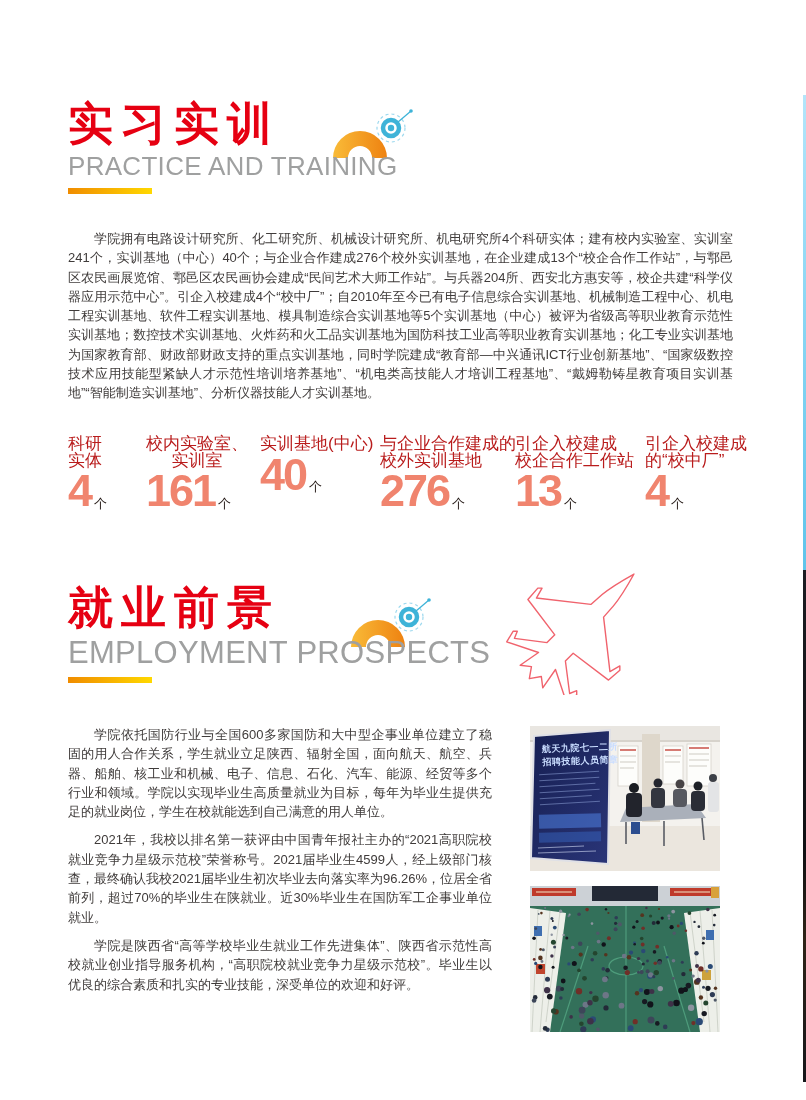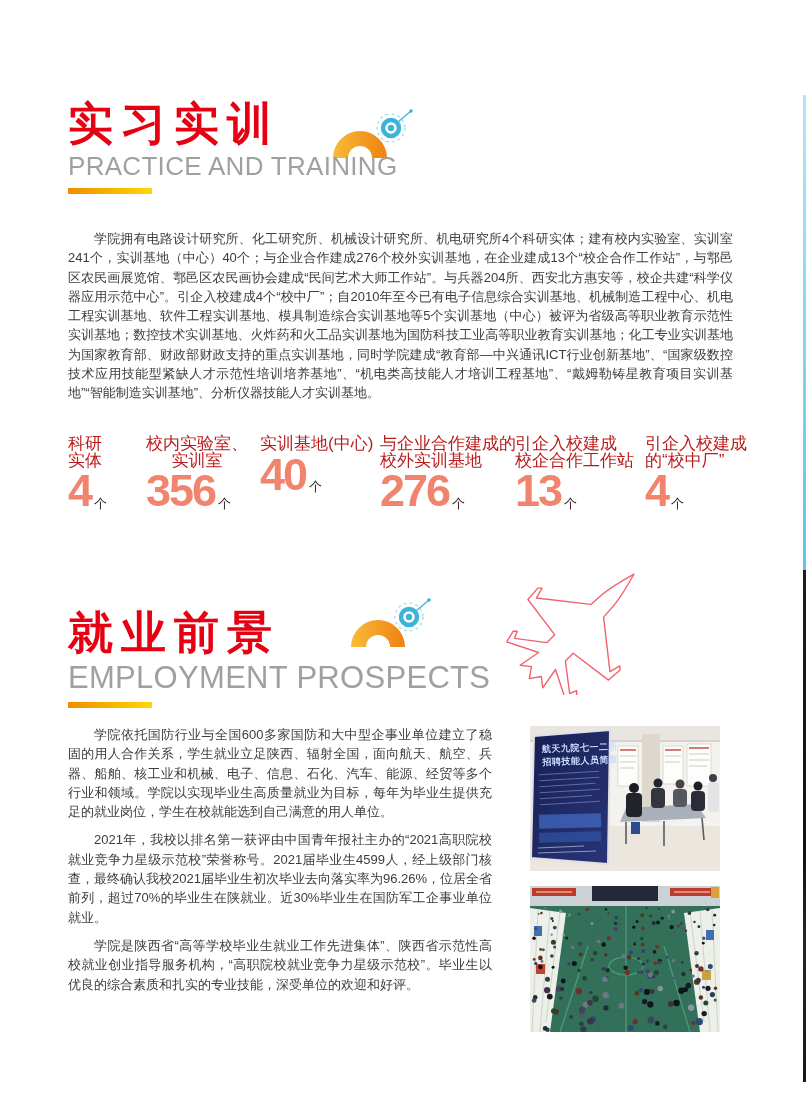--- a/index.html
+++ b/index.html
@@ -73,21 +73,21 @@
       <div class="lbl">实体</div>
       <div class="num-row">
           <span class="num">4</span>
           <span class="unit">个</span>
         </div>
     </div>
     <div class="stat" style="left:78px;text-align:center;">
       <div class="lbl">校内实验室、</div>
       <div class="lbl">实训室</div>
       <div class="num-row">
-          <span class="num">356</span>
+          <span class="num">161</span>
           <span class="unit">个</span>
         </div>
     </div>
     <div class="stat" style="left:192px;">
       <div class="lbl">实训基地(中心)</div>
       <div class="lbl"></div>
       <div class="num-row">
           <span class="num">40</span>
           <span class="unit">个</span>
         </div>
@@ -130,21 +130,21 @@
     <line x1="64" y1="20" x2="84" y2="3" stroke="#3eb3d8" stroke-width="1.3"></line>
     <circle cx="84" cy="3" r="1.8" fill="#3eb3d8"></circle>
     <circle cx="64" cy="20" r="8" fill="#ffffff" stroke="#3eb3d8" stroke-width="4.5"></circle>
     <circle cx="64" cy="20" r="3.2" fill="#3eb3d8"></circle>
   </svg>
 
   <svg class="jet" width="150" height="125" viewBox="0 0 150 125">
     <path transform="translate(73,62) rotate(45)" d="M0,-82 C4,-68 7,-57 8,-45 L9,-30 L52,4 L55,-7 L58,-4 L57,11 L13,17 L13,28 L39,48 L42,41 L45,44 L42,56 L12,41 L16,63 L7,56 L0,66 L-7,56 L-16,63 L-12,41 L-42,56 L-45,44 L-42,41 L-39,48 L-13,28 L-13,17 L-57,11 L-58,-4 L-55,-7 L-52,4 L-9,-30 L-8,-45 C-7,-57 -4,-68 0,-82 Z" fill="none" stroke="#f0636d" stroke-width="1.4" stroke-linejoin="round"></path>
   </svg>
 
-  <div class="title-block" style="left:68px;top:609px;">
+  <div class="title-block" style="left:68px;top:584px;">
     <h1 class="cn-title">就业前景</h1>
     <div class="en-title sec2">EMPLOYMENT PROSPECTS</div>
     <div class="bar"></div>
   </div>
 
   <div class="body-text" style="left:68px;top:725px;width:440px;">
     <p>学院依托国防行业与全国600多家国防和大中型企事业单位建立了稳固的用人合作关系，学生就业立足陕西、辐射全国，面向航天、航空、兵器、船舶、核工业和机械、电子、信息、石化、汽车、能源、经贸等多个行业和领域。学院以实现毕业生高质量就业为目标，每年为毕业生提供充足的就业岗位，学生在校就能选到自己满意的用人单位。</p>
     <p>2021年，我校以排名第一获评由中国青年报社主办的“2021高职院校就业竞争力星级示范校”荣誉称号。2021届毕业生4599人，经上级部门核查，最终确认我校2021届毕业生初次毕业去向落实率为96.26%，位居全省前列，超过70%的毕业生在陕就业。近30%毕业生在国防军工企事业单位就业。</p>
     <p>学院是陕西省“高等学校毕业生就业工作先进集体”、陕西省示范性高校就业创业指导服务机构，“高职院校就业竞争力星级示范校”。毕业生以优良的综合素质和扎实的专业技能，深受单位的欢迎和好评。</p>
   </div>

